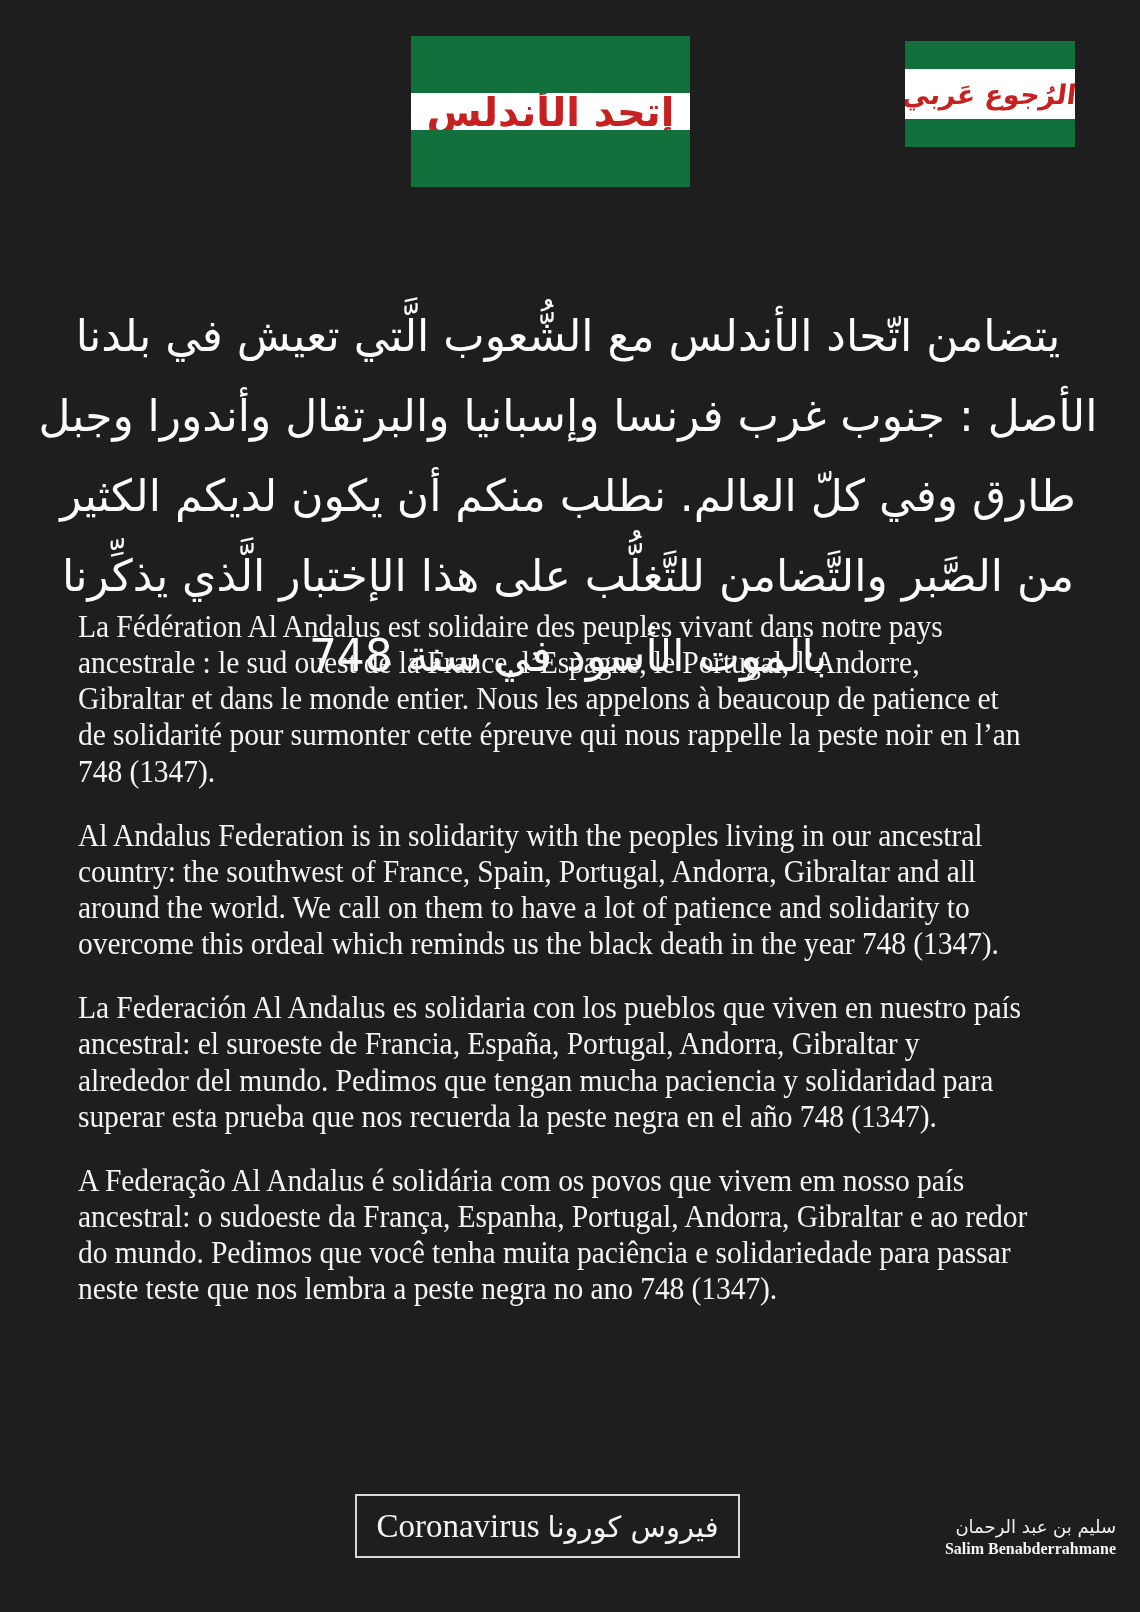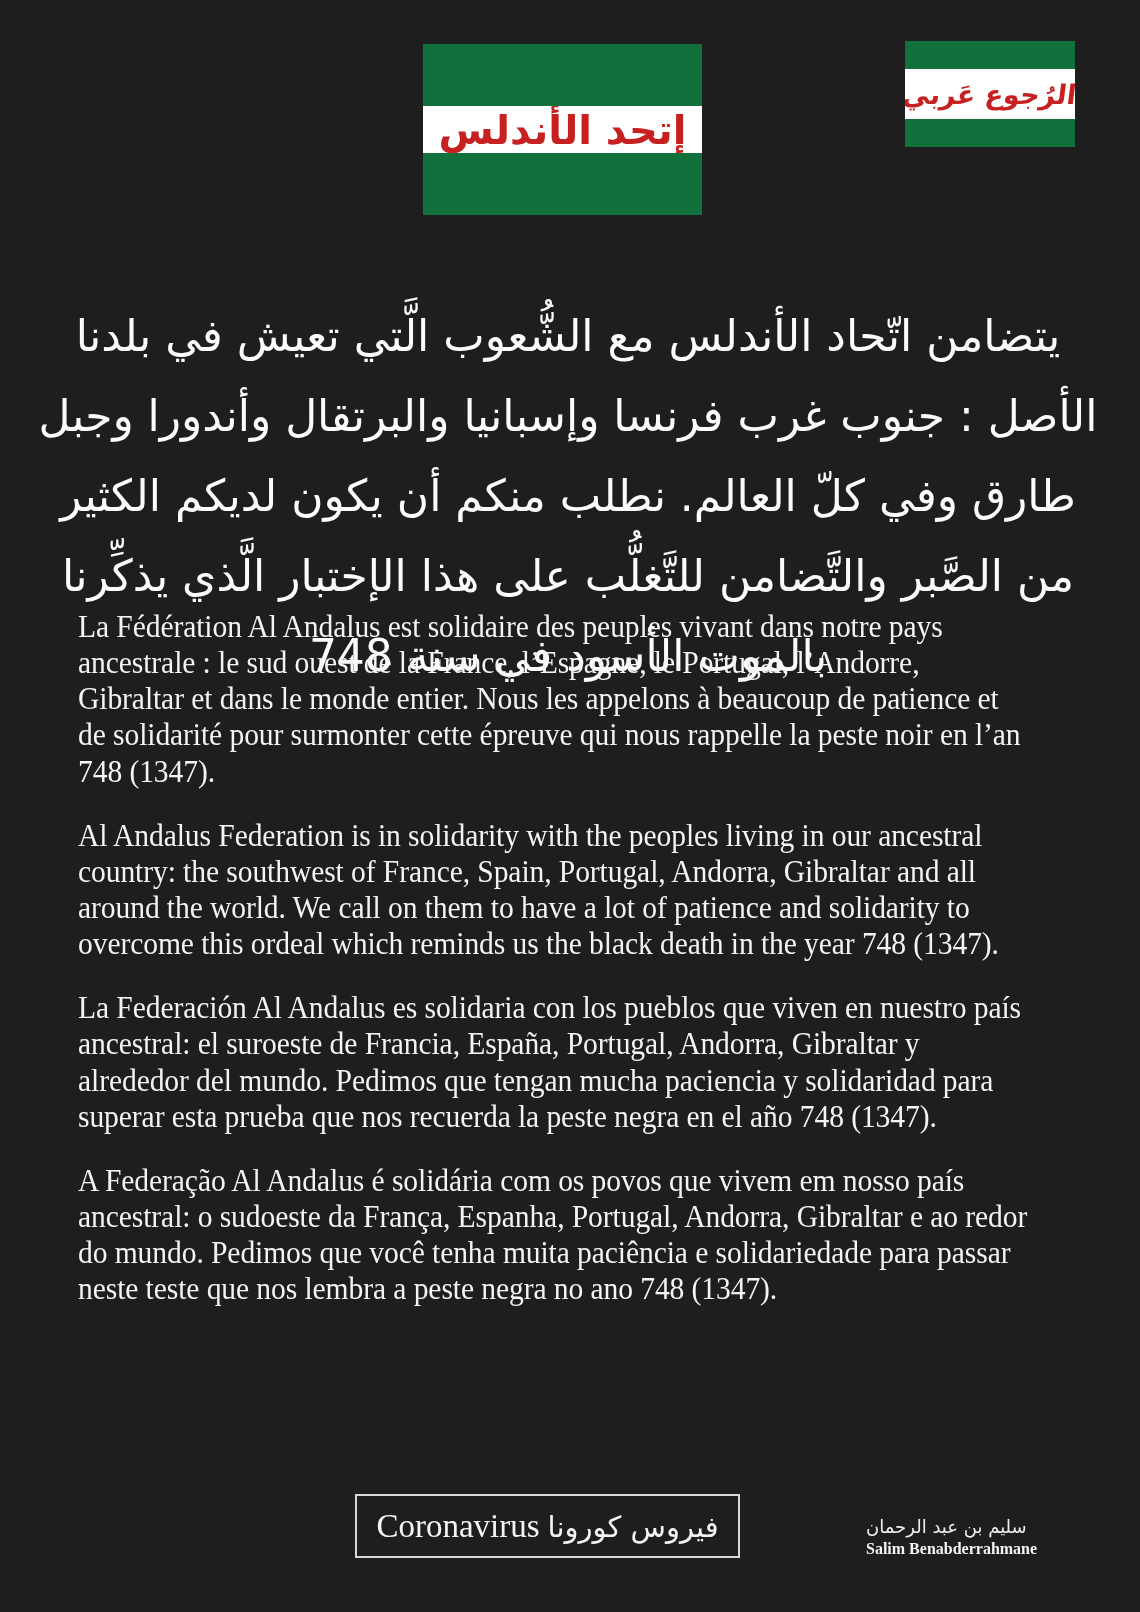--- a/index.html
+++ b/index.html
@@ -40,24 +40,23 @@
     color: #c62020;
     font-family: "DejaVu Sans", sans-serif;
     font-weight: bold;
     direction: rtl;
     white-space: nowrap;
     line-height: 1;
   }
 
   #flag-main {
     left: 411px;
-    top: 44px;
+    top: 36px;
     width: 279px;
-    height: 171px;
-    margin-left: 12px;
+    height: 151px;
   }
   #flag-main .band { height: 62px; }
   #flag-main .motto { font-size: 40px; letter-spacing: -1px; }
 
   #flag-secondary {
     left: 905px;
     top: 41px;
     width: 170px;
     height: 106px;
   }
@@ -130,21 +129,21 @@
     display: inline-block;
     vertical-align: baseline;
     margin-left: 8px;
   }
 
   #signature {
     position: absolute;
     right: 24px;
     top: 1516px;
     width: 250px;
-    text-align: left;
+    text-align: right;
   }
   #signature .sig-ar {
     font-family: "DejaVu Sans", sans-serif;
     direction: rtl;
     font-size: 18px;
     line-height: 1.25;
     color: #f0f0f0;
     letter-spacing: -0.4px;
     white-space: nowrap;
   }

